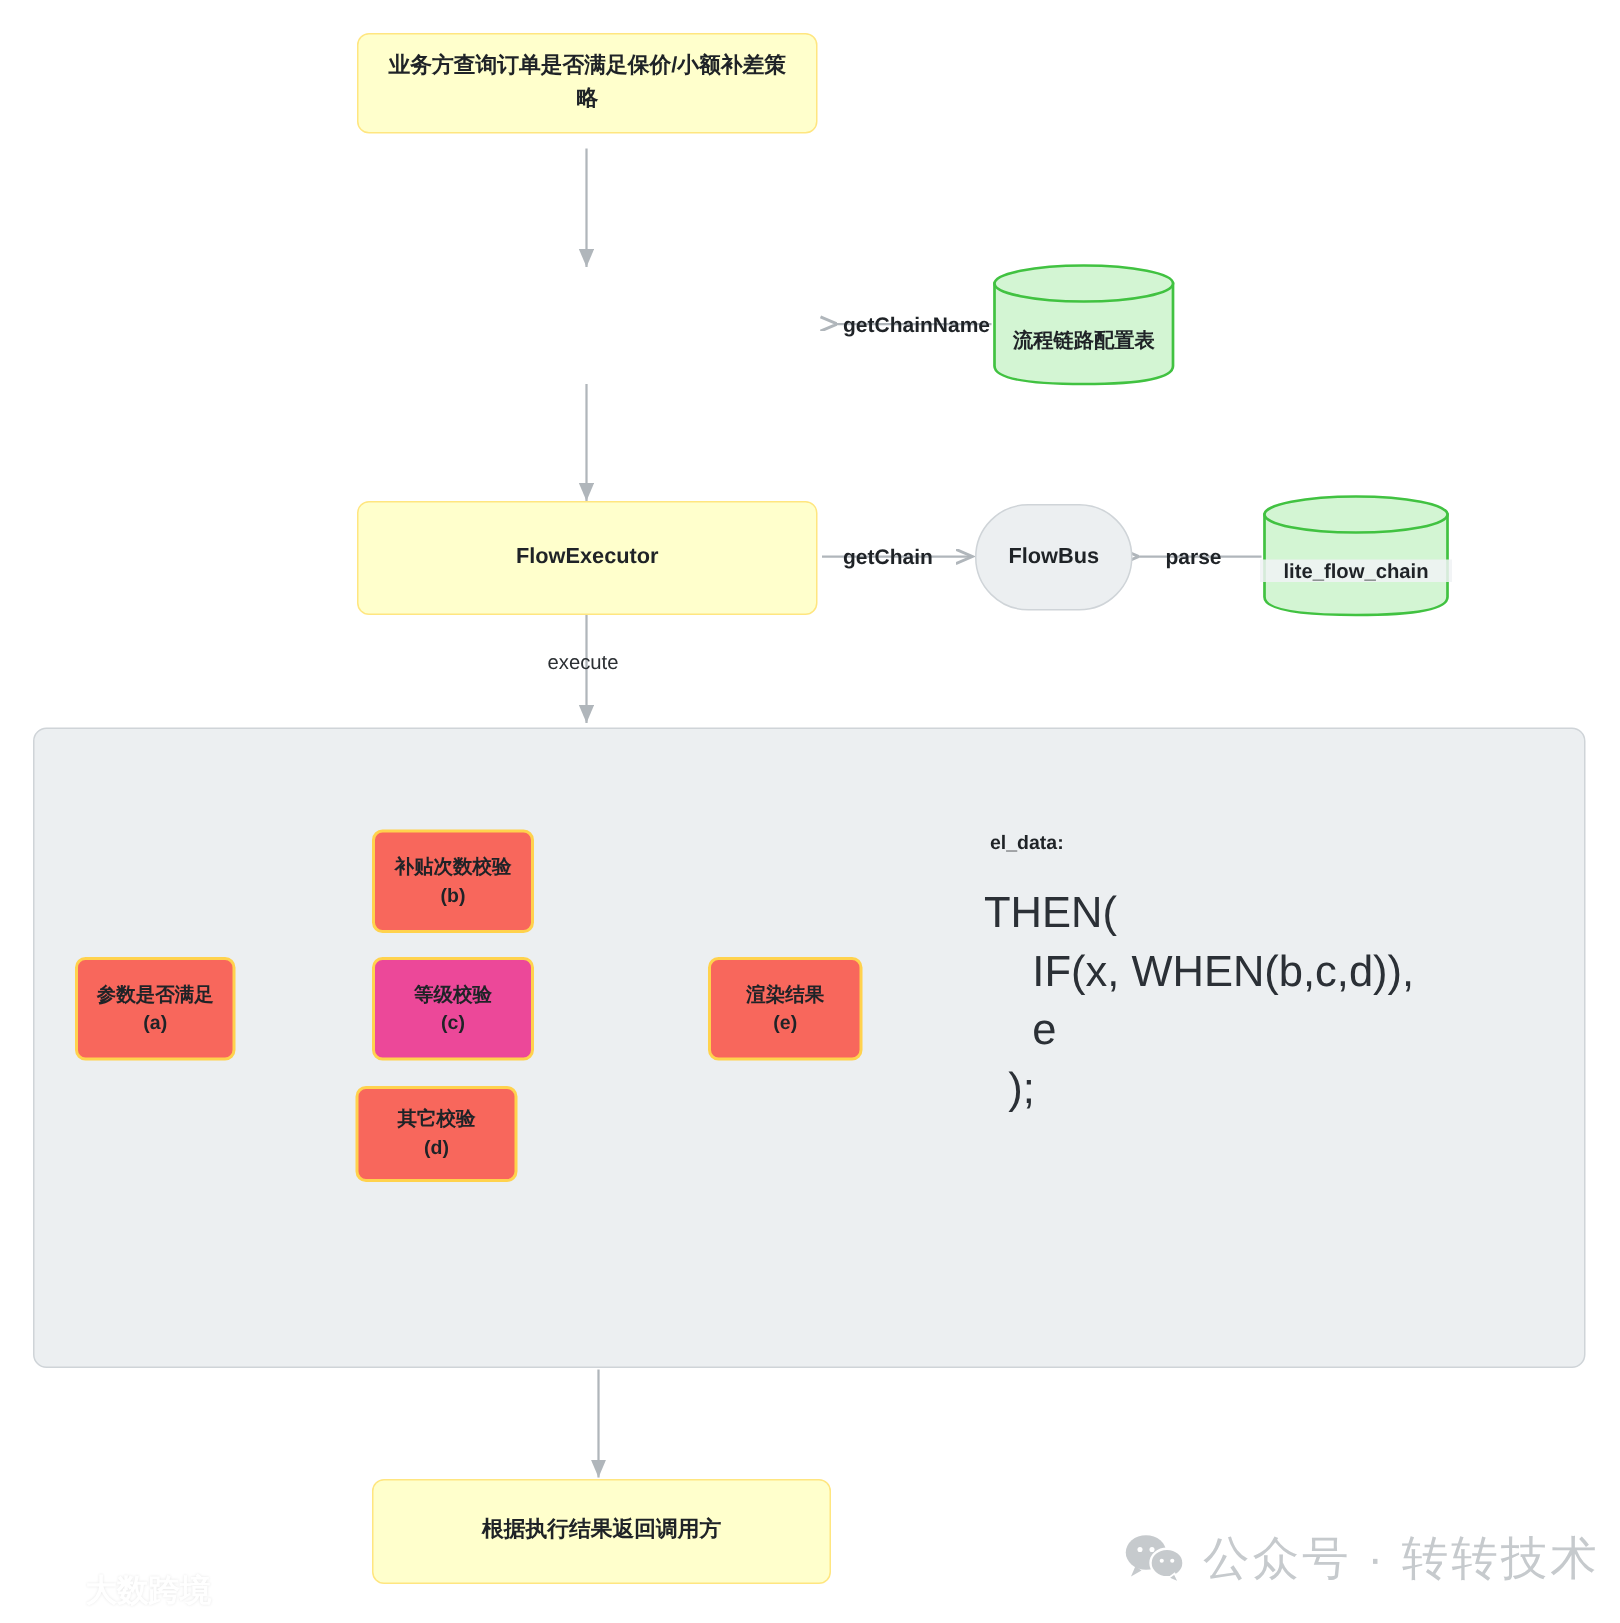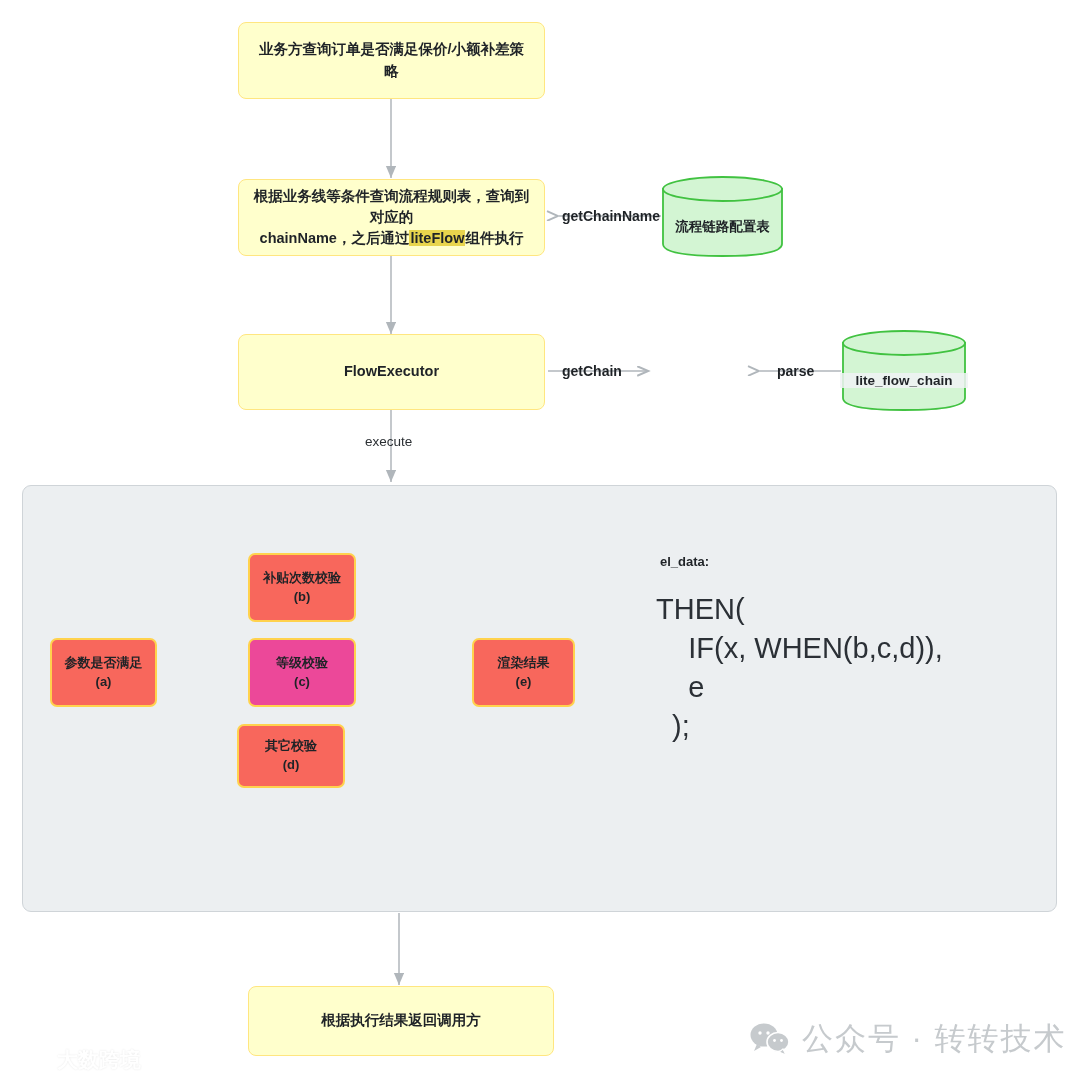--- a/index.html
+++ b/index.html
@@ -197,32 +197,24 @@
       <path d="M212,672 L241,672" marker-end="url(#arrow)"></path>
 
       <path d="M212,672 L212,748 Q212,759 223,759 L241,759" marker-end="url(#arrow)"></path>
 
       <path d="M356,672 L464,672" marker-end="url(#arrow)"></path>
 
       <path d="M103,713 L103,806 Q103,817 114,817 L381,817 Q392,817 392,806 L392,683 Q392,672 403,672"></path>
     </g>
   </svg>
 
-  <div class="node box-yellow" style="left:238px; top:22px; width:307px; height:77px;">
+  <div class="node box-yellow" style="left:238px; top:22px; width:307px; height:67px;">
     <span>业务方查询订单是否满足保价/小额补差策略</span>
   </div>
 
-  <div class="node box-yellow" style="left:238px; top:179px; width:307px; height:77px;">
-    <div>
-      <div>根据业务线等条件查询流程规则表，查询到对应的</div>
-      <div>
-        <span>chainName，之后通过</span><span class="hl">liteFlow</span><span>组件执行</span>
-      </div>
-    </div>
-  </div>
 
   <div class="edge-label" style="left:562px; top:208px;">
     <span>getChainName</span>
   </div>
 
   <div class="cylinder" style="left:660px; top:174px; width:125px; height:85px;">
     <svg width="125" height="85" viewBox="0 0 125 85">
       <path d="M3,15 L3,70 Q3,82 62.5,82 Q122,82 122,70 L122,15 Z" fill="#d3f5d3" stroke="#41c241" stroke-width="1.8"></path>
       <ellipse cx="62.5" cy="15" rx="59.5" ry="12" fill="#d3f5d3" stroke="#41c241" stroke-width="1.8"></ellipse>
     </svg>
@@ -230,20 +222,23 @@
   </div>
 
   <div class="node box-yellow" style="left:238px; top:334px; width:307px; height:76px;">
     <span>FlowExecutor</span>
   </div>
 
   <div class="edge-label" style="left:562px; top:363px;">
     <span>getChain</span>
   </div>
 
+  <div class="node box-stadium" style="left:650px; top:336px; width:105px; height:71px;">
+    <span>FlowBus</span>
+  </div>
 
   <div class="edge-label" style="left:777px; top:363px;">
     <span>parse</span>
   </div>
 
   <div class="cylinder" style="left:840px; top:328px; width:128px; height:85px;">
     <svg width="128" height="85" viewBox="0 0 128 85">
       <path d="M3,15 L3,70 Q3,82 64,82 Q125,82 125,70 L125,15 Z" fill="#d3f5d3" stroke="#41c241" stroke-width="1.8"></path>
       <ellipse cx="64" cy="15" rx="61" ry="12" fill="#d3f5d3" stroke="#41c241" stroke-width="1.8"></ellipse>
     </svg>

